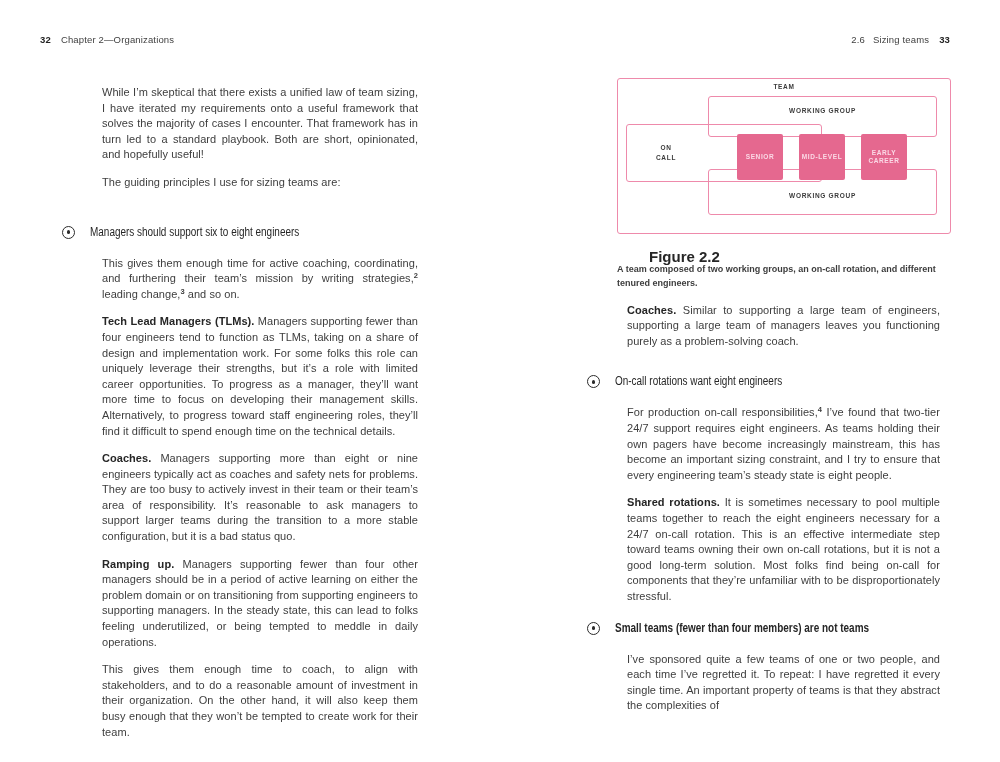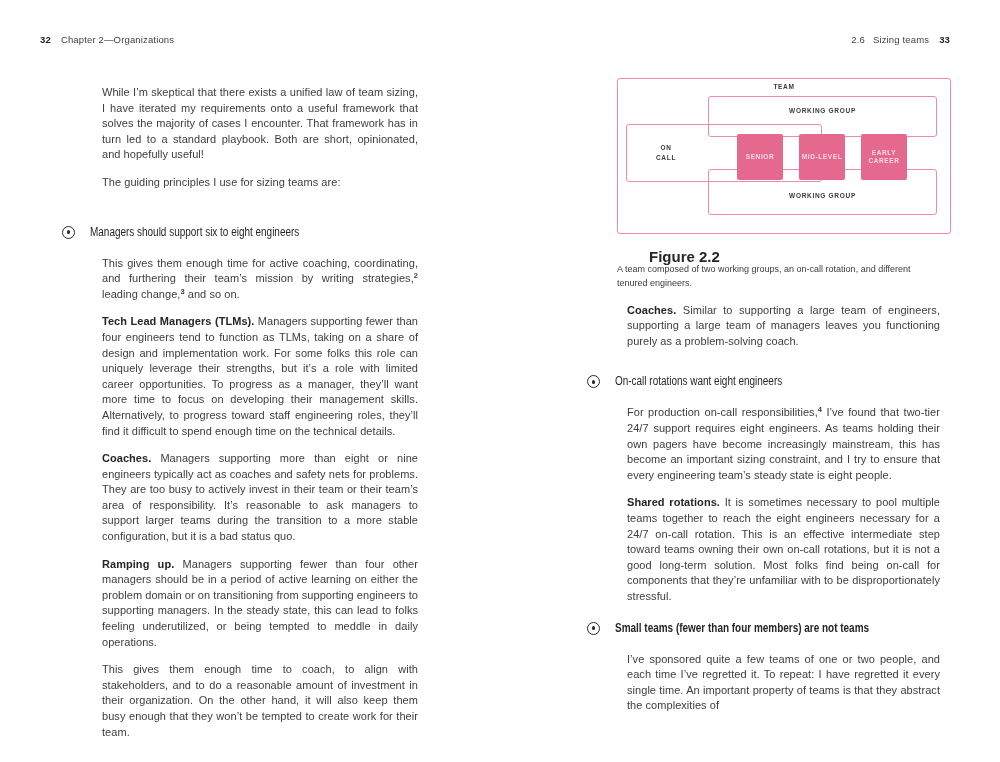--- a/index.html
+++ b/index.html
@@ -104,21 +104,21 @@
     color:var(--pink_box_text, #fbd9e6); text-align:center;
     line-height:8px; white-space:pre-line;
   }
   .box-senior { left:119px; }
   .box-mid    { left:181px; }
   .box-early  { left:243px; }
 
   
   .caption { margin-left:2px; width:322px; }
   .cap-label { margin:0; font-size:15px; font-weight:bold; color:#262626; line-height:13px;padding-left:32px; }
-  .cap-text  { margin:0; font-size:9px; color:#3d3d3d; line-height:13.8px; }
+  .cap-text  { margin:0; font-size:9px; color:#3d3d3d; line-height:13.8px;font-weight:bold; }
 </style>
 </head>
 <body>
 
 <div class="running-header header-left">
   <span class="pgnum">32</span><span class="hgap-m"></span><span>Chapter 2—Organizations</span>
 </div>
 <div class="running-header header-right">
   <span>2.6</span><span class="hgap-s"></span><span>Sizing teams</span><span class="hgap-m"></span><span class="pgnum">33</span>
 </div>

